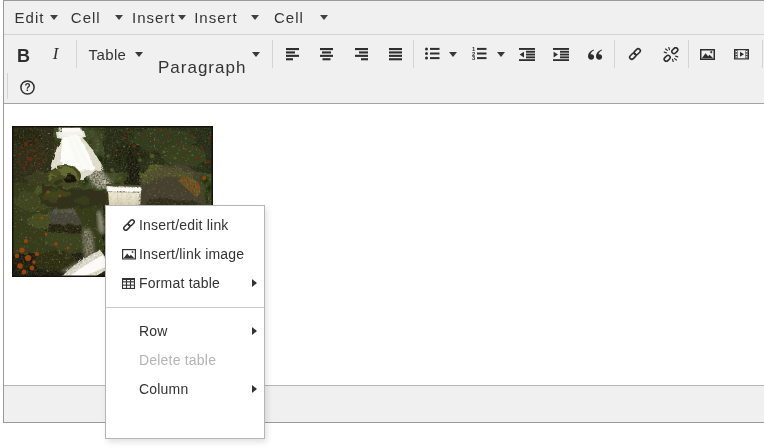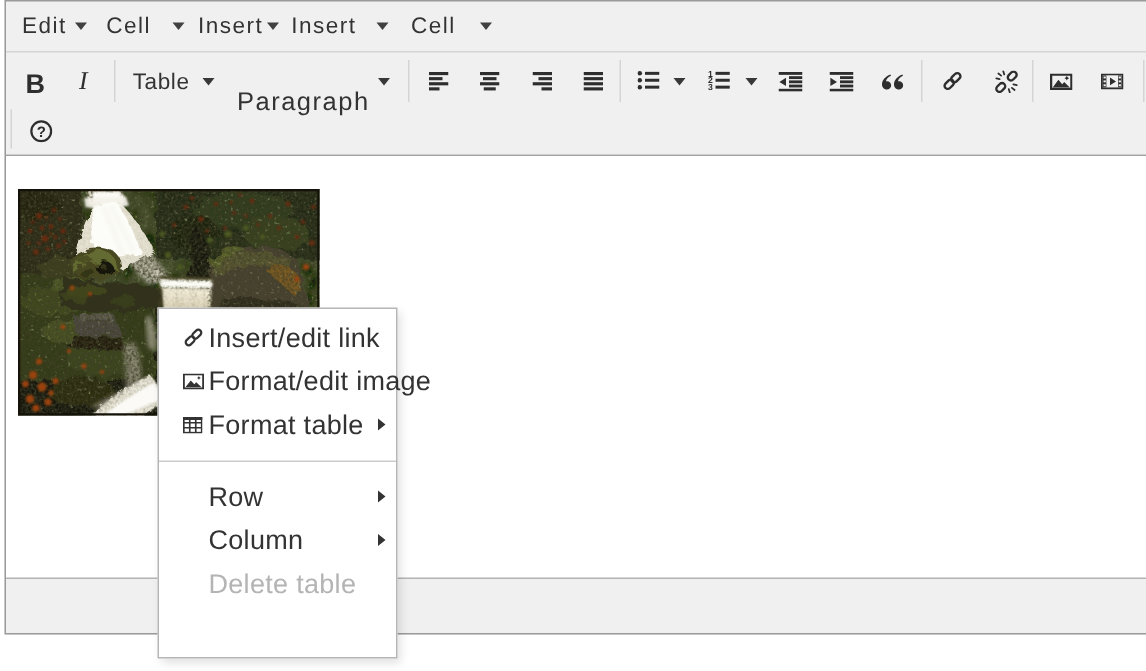--- a/index.html
+++ b/index.html
@@ -9,21 +9,21 @@
   .mitem{position:absolute;top:7px;height:20px;display:flex;align-items:center;color:#333;font-size:15px;letter-spacing:1px;}
   .mcaret{width:0;height:0;border-left:4px solid transparent;border-right:4px solid transparent;border-top:5px solid #404040;}
   .hsep{position:absolute;left:0;right:0;height:1px;background:#d4d4d4;}
   .vsep{position:absolute;width:1px;background:#d4d4d4;}
   .content{position:absolute;left:4px;top:103px;right:0;height:282px;background:#fff;border-top:1px solid #a3a3a3;box-sizing:border-box;}
   .status{position:absolute;left:4px;right:0;top:385px;height:1px;background:#b5b5b5;}
   .tbtn{position:absolute;display:flex;align-items:center;justify-content:center;}
   .tcaret{width:0;height:0;border-left:4.5px solid transparent;border-right:4.5px solid transparent;border-top:5px solid #383838;}
   
   .cmenu{position:absolute;left:105px;top:205px;width:160px;height:234px;box-sizing:border-box;background:#fff;border:1px solid #b5b5b5;box-shadow:2px 3px 6px rgba(0,0,0,0.12);padding-top:4.5px;z-index:10;}
-  .citem{position:relative;height:29px;display:flex;align-items:center;color:#333;font-size:18px;letter-spacing:0.2px;}
+  .citem{position:relative;height:29px;display:flex;align-items:center;color:#333;font-size:14px;letter-spacing:0.2px;}
   .cicon{position:absolute;left:15px;width:15px;height:15px;display:flex;align-items:center;justify-content:center;}
   .ctext{position:absolute;left:33px;white-space:nowrap;}
   .carrow{position:absolute;left:145.5px;width:0;height:0;border-top:4px solid transparent;border-bottom:4px solid transparent;border-left:5.5px solid #333;}
   .csep{height:1px;background:#cbcbcb;margin:9px 0;}
   .disabled{color:#b4b4b4;}
 </style>
 </head>
 <body>
   <div class="editor"></div>
 
@@ -404,21 +404,21 @@
       <span class="ctext">Insert/edit link</span>
     </div>
     <div class="citem">
       <span class="cicon" id="ic-img">
       <svg width="14" height="11" viewBox="0 0 14 11">
           <rect x="0.6" y="0.6" width="12.8" height="9.3" fill="none" stroke="#333" stroke-width="1.2"></rect>
           <path d="M1.7,9 L5.2,4.6 L7.5,7.2 L8.8,5.8 L12.2,9 Z" fill="#333"></path>
           <path d="M10.6,1.6 l0.45,0.9 l0.9,0.45 l-0.9,0.45 l-0.45,0.9 l-0.45,-0.9 l-0.9,-0.45 l0.9,-0.45 Z" fill="#333"></path>
         </svg>
       </span>
-      <span class="ctext">Format/edit image</span>
+      <span class="ctext">Insert/link image</span>
     </div>
     <div class="citem">
       <span class="cicon" id="ic-tbl">
       <svg width="13" height="11" viewBox="0 0 13 11">
           <g fill="none" stroke="#333" stroke-width="1.1">
             <rect x="0.55" y="0.55" width="11.9" height="9.9"></rect>
             <line x1="0.55" y1="3.85" x2="12.45" y2="3.85"></line>
             <line x1="0.55" y1="7.15" x2="12.45" y2="7.15"></line>
             <line x1="4.5" y1="0.55" x2="4.5" y2="10.45"></line>
             <line x1="8.5" y1="0.55" x2="8.5" y2="10.45"></line>
@@ -428,19 +428,19 @@
       </span>
       <span class="ctext">Format table</span>
       <span class="carrow"></span>
     </div>
     <div class="csep"></div>
     <div class="citem">
       <span class="ctext">Row</span>
       <span class="carrow"></span>
     </div>
     <div class="citem">
+      <span class="ctext disabled">Delete table</span>
+    </div>
+    <div class="citem">
       <span class="ctext">Column</span>
       <span class="carrow"></span>
     </div>
-    <div class="citem">
-      <span class="ctext disabled">Delete table</span>
-    </div>
   </div>
 
 </body></html>

